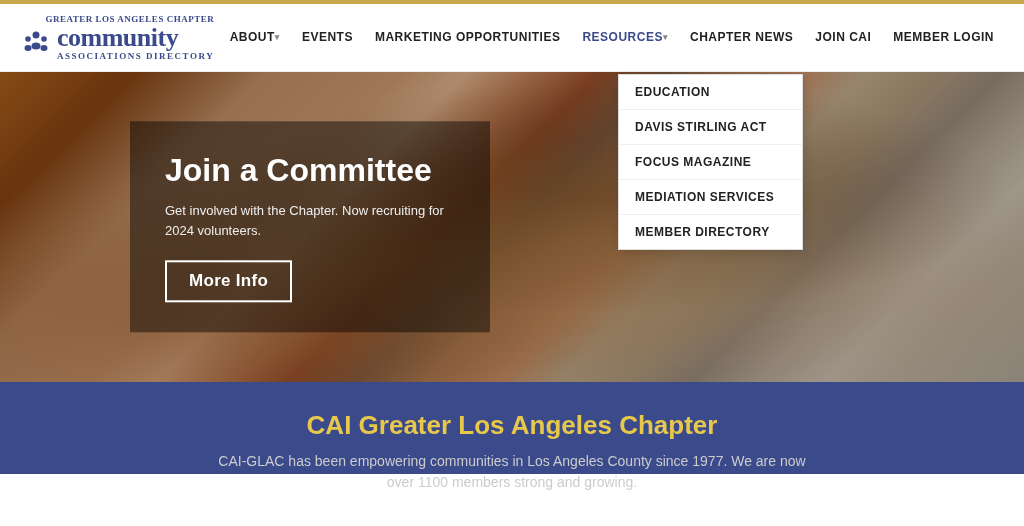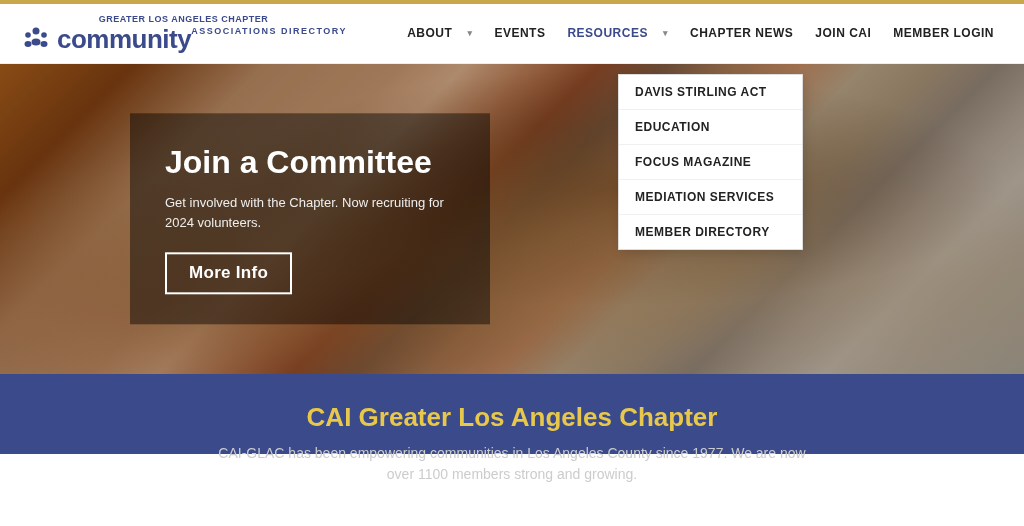--- a/index.html
+++ b/index.html
@@ -20,21 +20,22 @@
       padding: 10px 30px 10px 20px;
       background: #fff;
       border-bottom: 1px solid #eee;
       position: relative;
       z-index: 100;
     }
 
     .logo-area {
       display: flex;
       flex-direction: column;
-      align-items: center;
+      align-items: flex-end;
+      font-family: Liberation Serif, serif;
     }
 
     .logo-top-text {
       font-size: 9px;
       color: #3b4a8a;
       letter-spacing: 0.5px;
       font-weight: bold;
       line-height: 1.2;
     }
 
@@ -44,21 +45,21 @@
       gap: 5px;
     }
 
     .logo-icon {
       width: 32px;
       height: 28px;
     }
 
     .logo-text-block {
       display: flex;
-      flex-direction: row;
+      flex-direction: column;
     }
 
     .logo-community {
       font-size: 26px;
       font-weight: bold;
       color: #3b4a8a;
       line-height: 1;
       letter-spacing: -0.5px;
     }
 
@@ -77,21 +78,21 @@
     }
 
     .nav-item {
       font-size: 12px;
       font-weight: bold;
       color: #222;
       letter-spacing: 0.5px;
       cursor: pointer;
       display: flex;
       align-items: center;
-      gap: 15px;
+      gap: 0;
       text-transform: uppercase;
       white-space: nowrap;
     }
 
     .nav-item.active-resources {
       color: #3b4a8a;
     }
 
     .chevron {
       font-size: 9px;
@@ -217,21 +218,21 @@
       cursor: pointer;
       background: transparent;
       letter-spacing: 0.3px;
     }
 
     
     .footer-section {
       background: #3b4a8a;
       padding: 28px 20px 20px;
       text-align: center;
-      height: 80px;
+      height: 92px;
     }
 
     .footer-title {
       font-size: 26px;
       font-weight: bold;
       color: #e8c84a;
       margin-bottom: 10px;
     }
 
     .footer-text {
@@ -269,41 +270,44 @@
   </div>
 
   <nav class="nav">
     <div class="nav-item">
       <span>ABOUT</span>
       <span class="chevron">▾</span>
     </div>
     <div class="nav-item">
       <span>EVENTS</span>
     </div>
+    <div class="nav-item">
+      <span>MARKETING OPPORTUNITIES</span>
+    </div>
     <div class="nav-item active-resources">
       <span>RESOURCES</span>
       <span class="chevron">▾</span>
     </div>
     <div class="nav-item">
       <span>CHAPTER NEWS</span>
     </div>
     <div class="nav-item">
       <span>JOIN CAI</span>
     </div>
     <div class="nav-item">
       <span>MEMBER LOGIN</span>
     </div>
   </nav>
 
   <div class="dropdown-container">
     <div class="dropdown-item">
+      <span>EDUCATION</span>
+    </div>
+    <div class="dropdown-item">
       <span>DAVIS STIRLING ACT</span>
-    </div>
-    <div class="dropdown-item">
-      <span>EDUCATION</span>
     </div>
     <div class="dropdown-item">
       <span>FOCUS MAGAZINE</span>
     </div>
     <div class="dropdown-item">
       <span>MEDIATION SERVICES</span>
     </div>
     <div class="dropdown-item">
       <span>MEMBER DIRECTORY</span>
     </div>

